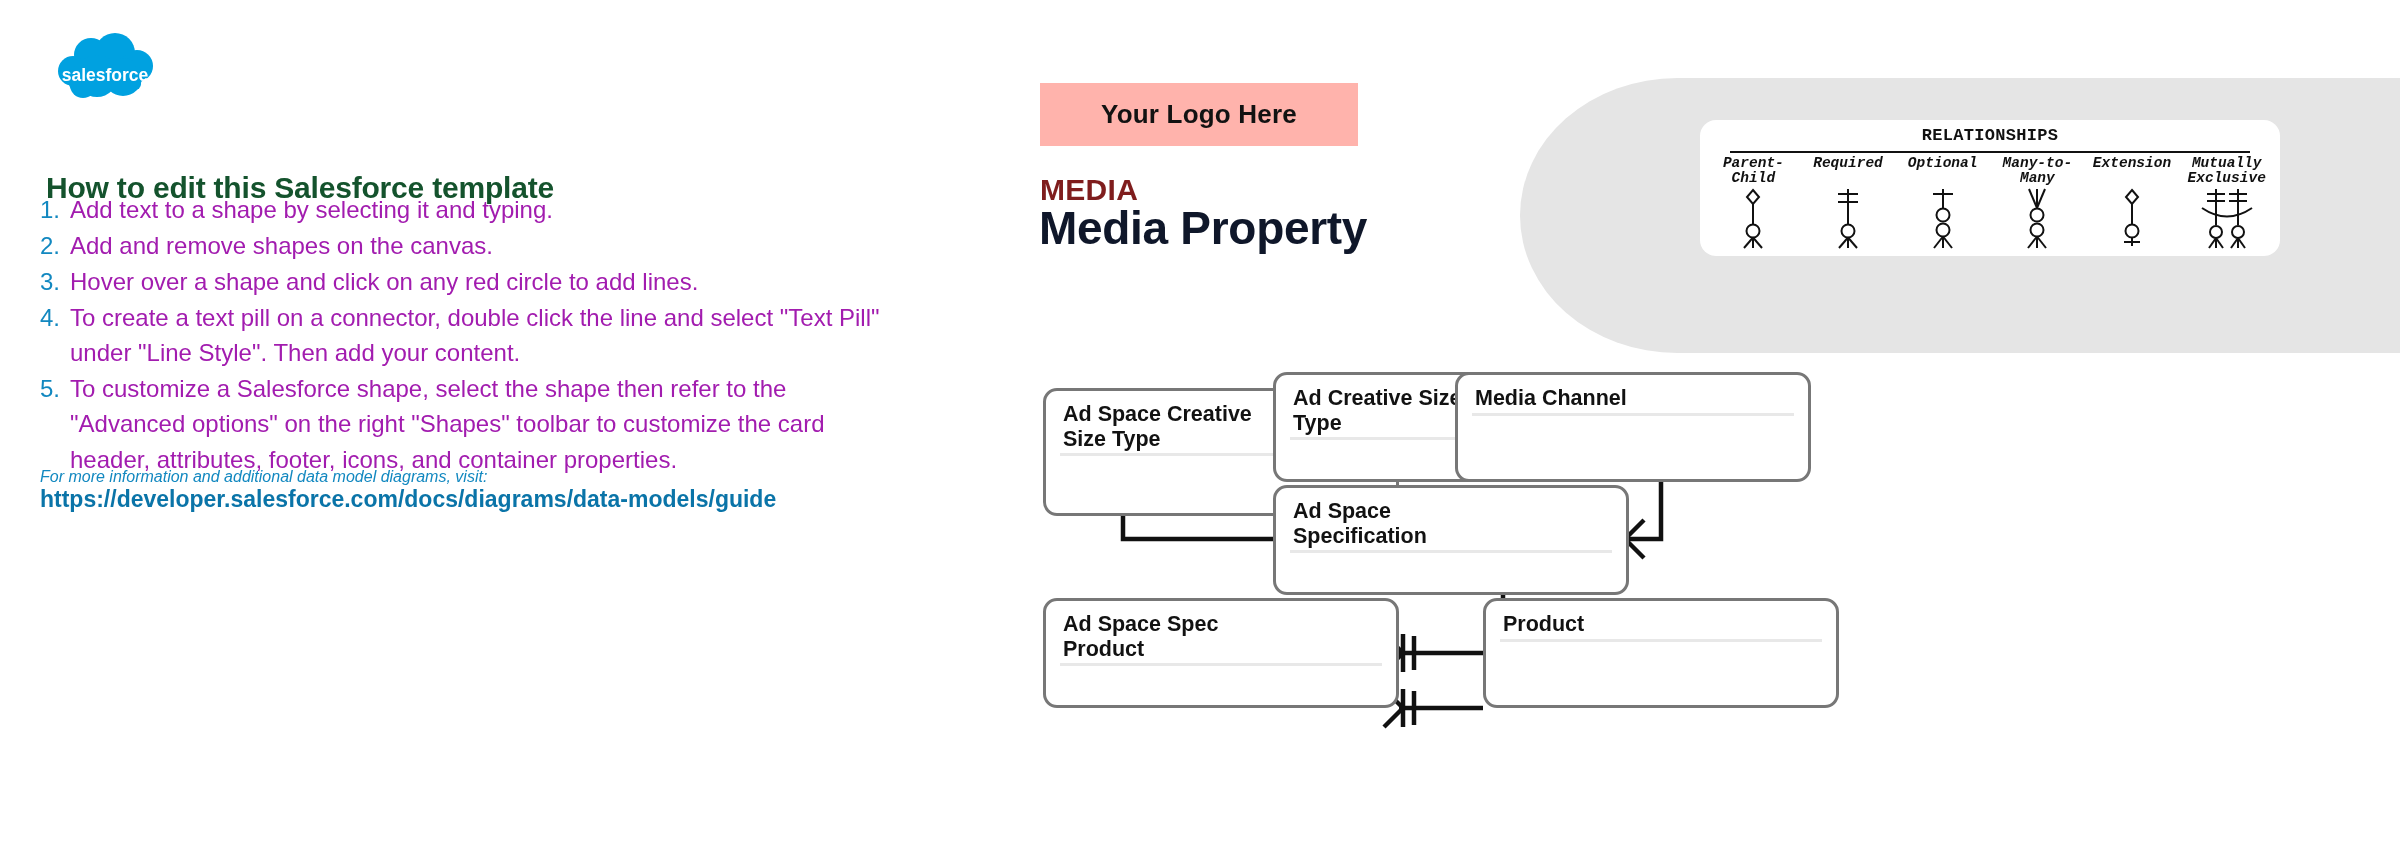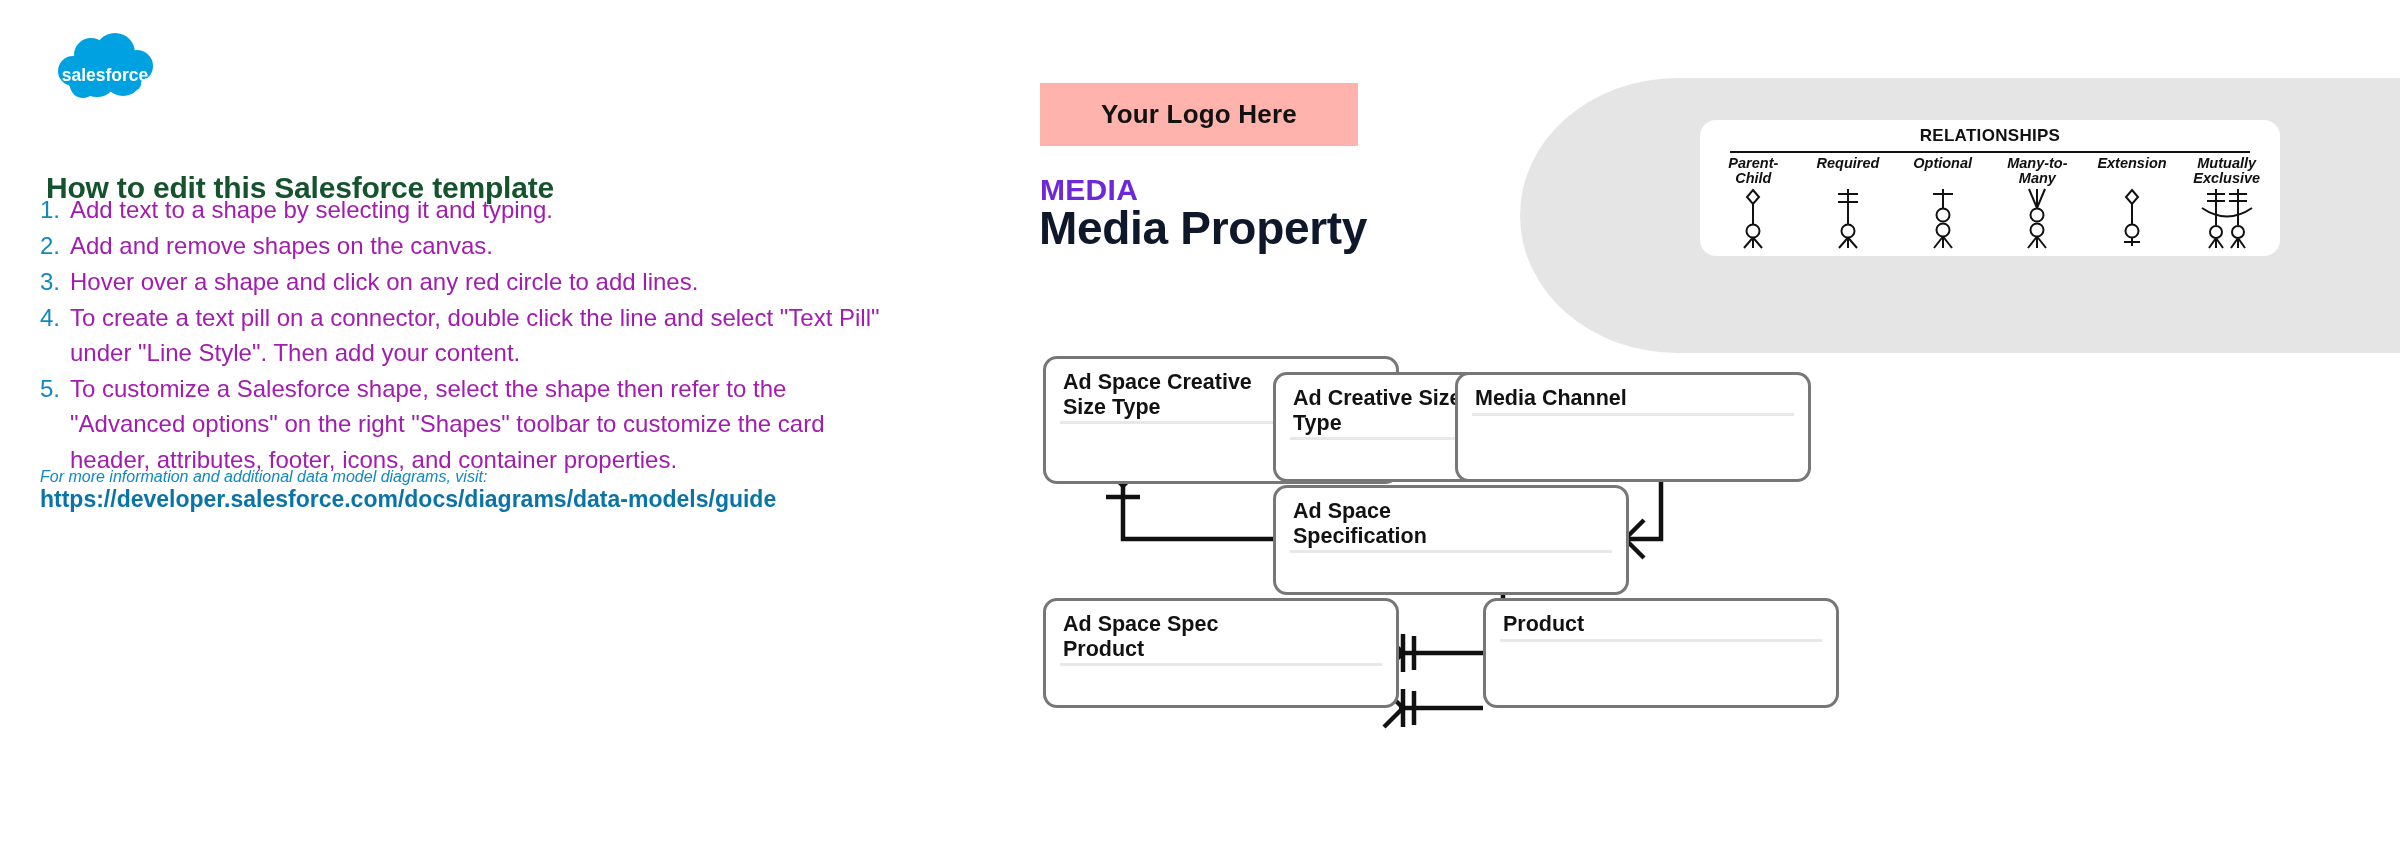--- a/index.html
+++ b/index.html
@@ -116,39 +116,40 @@
     font-weight: bold;
     color: #121212;
     letter-spacing: 0.2px;
   }
 
   #eyebrow-title {
     position: absolute;
     left: 40px; top: 137px;
     font-size: 30px;
     font-weight: 600;
-    color: #6d28d9;
+    color: #7f1d1d;
     letter-spacing: 0.3px;
   }
   #main-title {
     position: absolute;
     left: 39px; top: 165px;
     font-size: 46px;
     font-weight: bold;
     color: #0f172a;
     letter-spacing: -0.3px;
   }
 
   
   #legend-card {
     position: absolute;
     left: 700px; top: 84px;
     width: 580px; height: 136px;
     background: #ffffff;
     border-radius: 16px;
+    font-family: Liberation Mono, monospace;
   }
   #legend-heading {
     position: absolute;
     left: 0; right: 0;
     top: 6px;
     text-align: center;
     font-size: 17px;
     font-weight: bold;
     color: #111111;
     letter-spacing: 0.3px;
@@ -453,21 +454,21 @@
       <g>
         <line x1="403" y1="672" x2="403" y2="653"></line>
         <line x1="403" y1="672" x2="403" y2="691"></line>
         <line x1="403" y1="672" x2="384" y2="653"></line>
         <line x1="403" y1="672" x2="384" y2="691"></line>
         <line x1="414" y1="655" x2="414" y2="689"></line>
       </g>
     </g>
   </svg>
 
-  <div class="entity-card" style="left:43px;  top:320px; width:356px; height:128px;">
+  <div class="entity-card" style="left:43px;  top:352px; width:356px; height:128px;">
     <div class="entity-title">Ad Space Creative
 Size Type</div>
     <div class="entity-divider" style="top:62px;"></div>
   </div>
 
   <div class="entity-card" style="left:273px; top:336px; width:356px; height:110px;">
     <div class="entity-title">Ad Creative Size
 Type</div>
     <div class="entity-divider" style="top:62px;"></div>
   </div>

